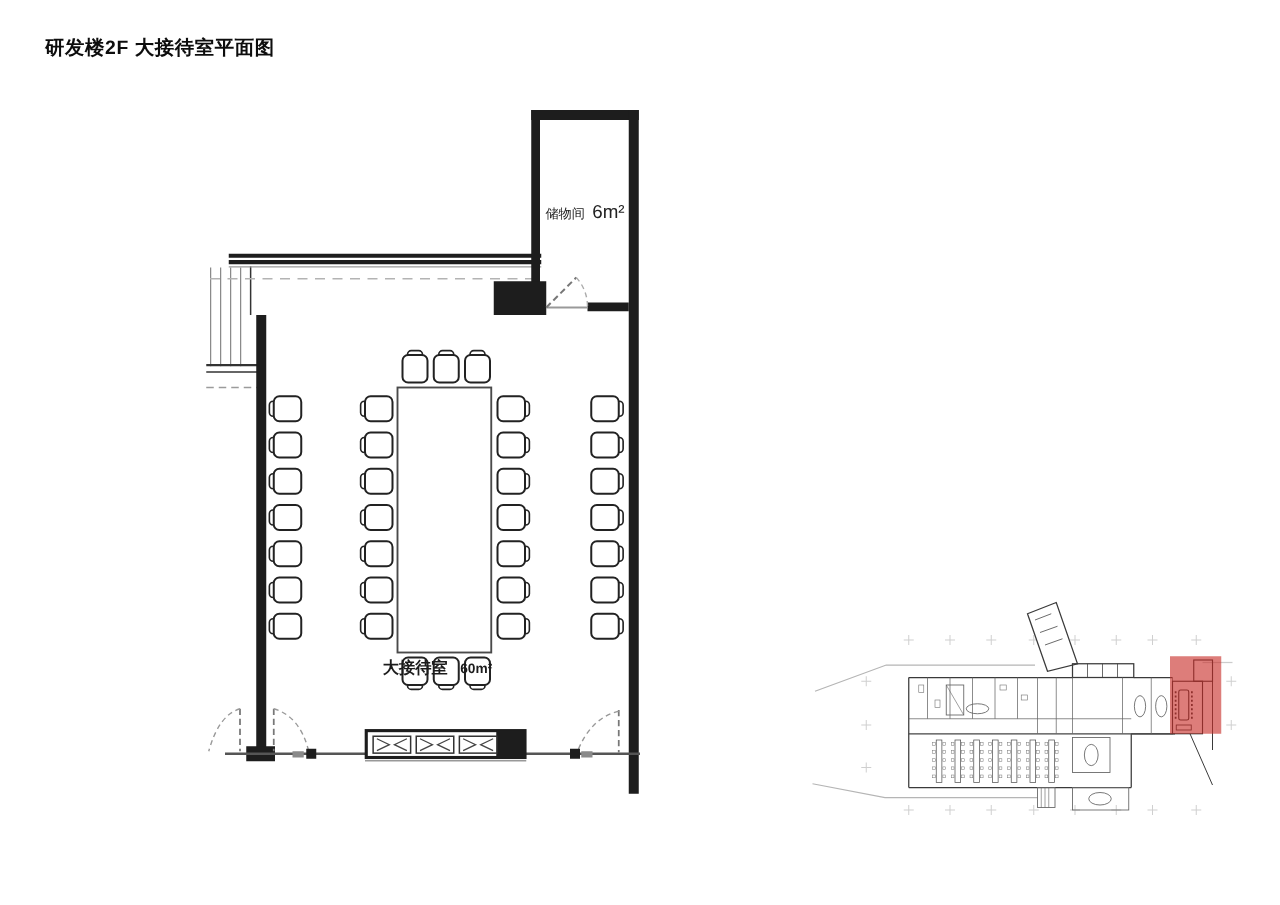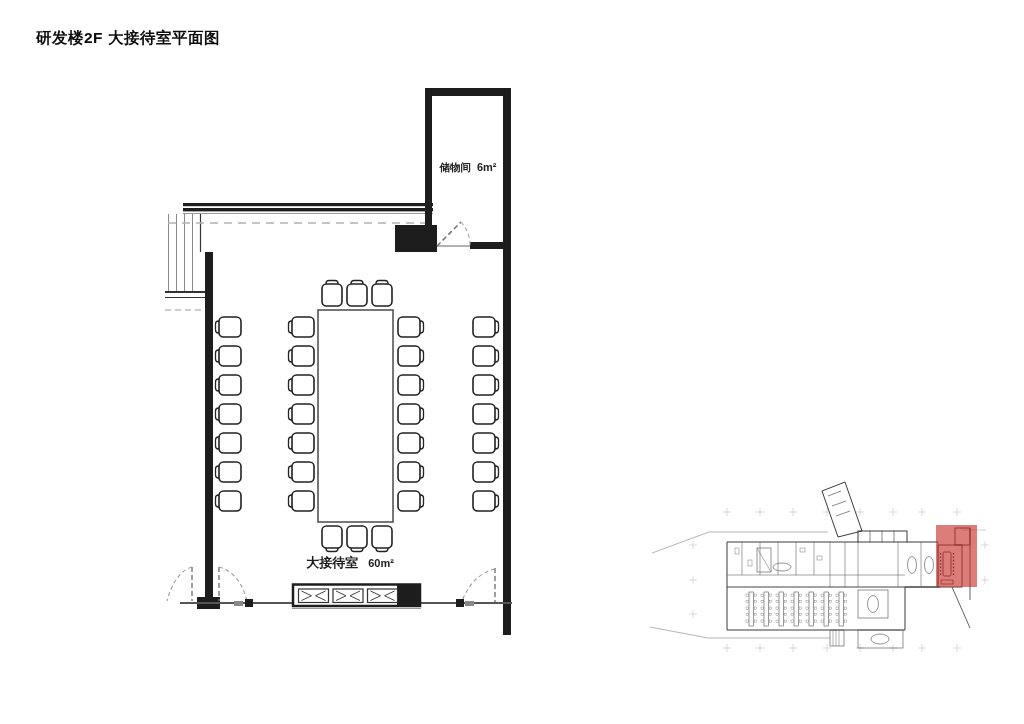--- a/index.html
+++ b/index.html
@@ -3,24 +3,24 @@
 <meta charset="utf-8">
 <style>
   html,body{margin:0;padding:0;background:#fff;}
   #stage{position:relative;width:1024px;height:724px;background:#ffffff;overflow:hidden;
          font-family:"Liberation Sans","DejaVu Sans",sans-serif;}
   #plan-svg{position:absolute;left:0;top:0;}
   .lbl{position:absolute;display:flex;align-items:baseline;justify-content:center;gap:6px;
        color:#1c1c1c;white-space:nowrap;}
   #page-title{position:absolute;left:36px;top:28px;font-size:15.5px;font-weight:bold;
               color:#0d0d0d;letter-spacing:0.5px;}
-  #reception-label{left:270px;top:554px;width:160px;font-size:13px;font-weight:600;gap:10px;}
+  #reception-label{left:270px;top:525px;width:160px;font-size:13px;font-weight:600;gap:10px;}
   #reception-label .area{font-size:11px;font-weight:700;}
-  #storage-label{left:430px;top:161px;width:76px;font-size:10.5px;font-weight:700;color:#222;}
-  #storage-label .area{font-size:11px;}
+  #storage-label{left:430px;top:161px;width:76px;font-size:10.5px;font-weight:400;color:#222;}
+  #storage-label .area{font-size:15px;}
 </style>
 </head>
 <body>
 
 <div id="stage">
 
   <div id="page-title">研发楼2F 大接待室平面图</div>
 
   <svg id="plan-svg" width="1024" height="724" viewBox="0 0 1024 724" xmlns="http://www.w3.org/2000/svg">
 

